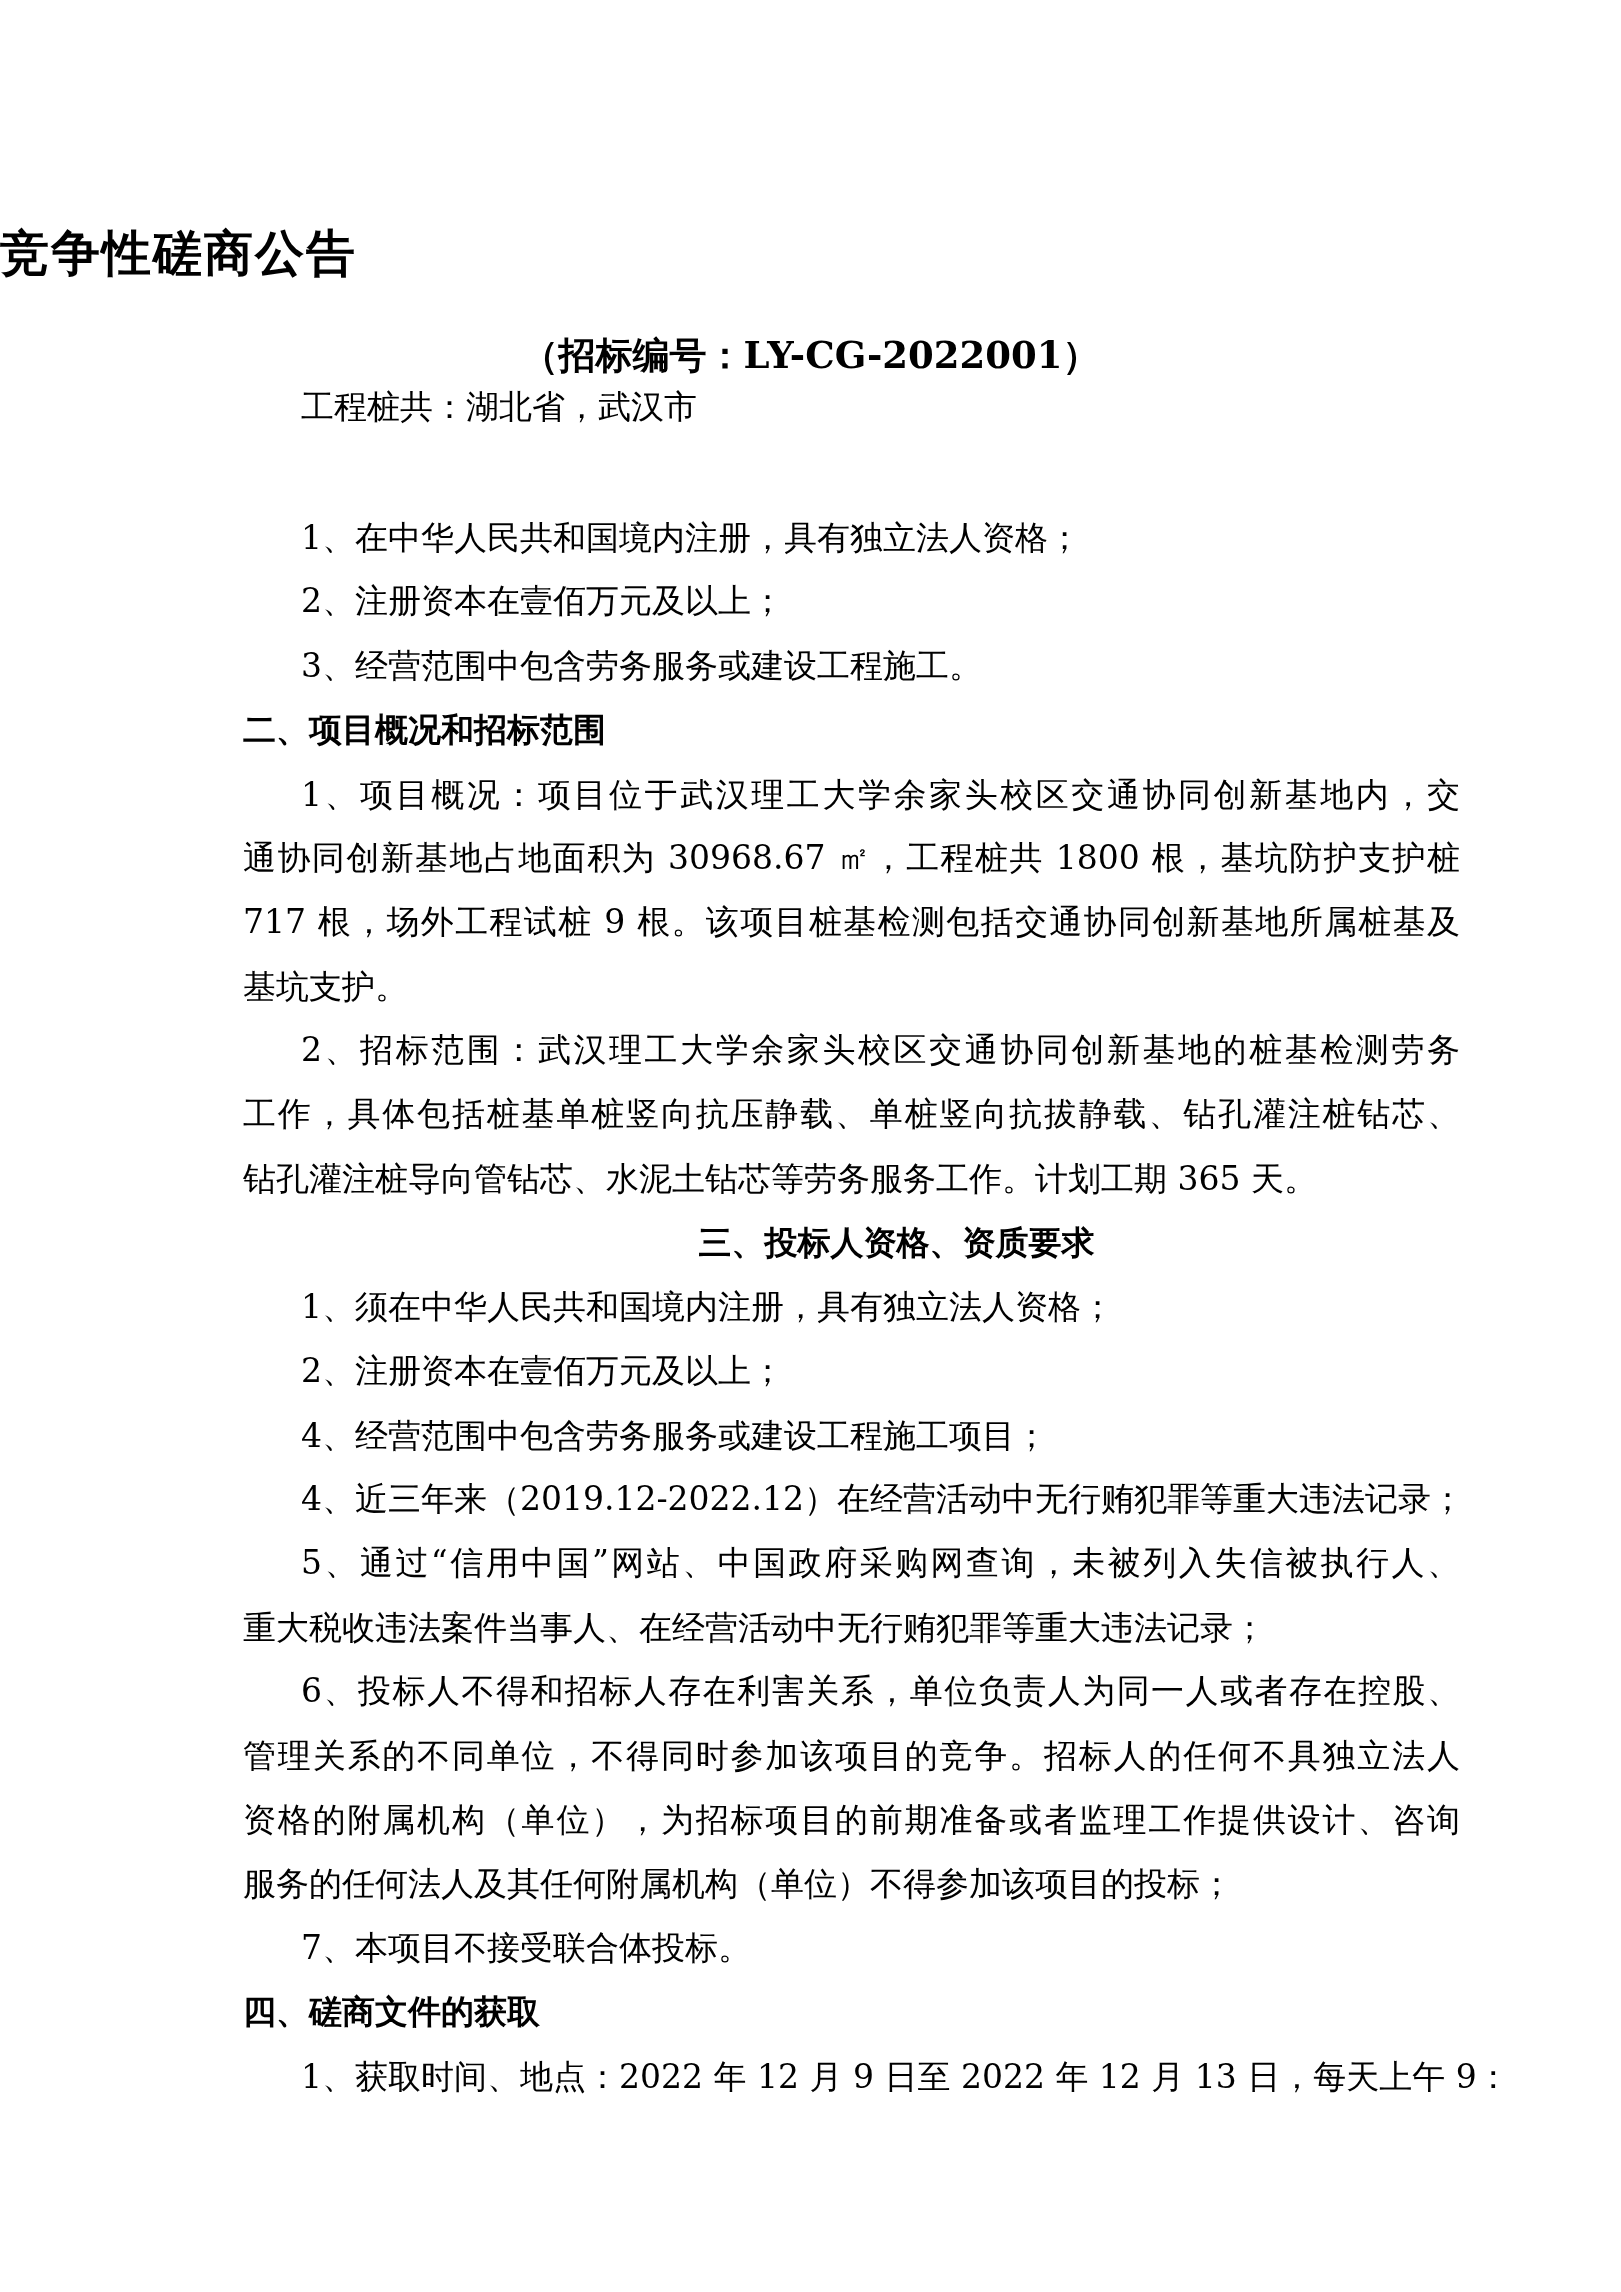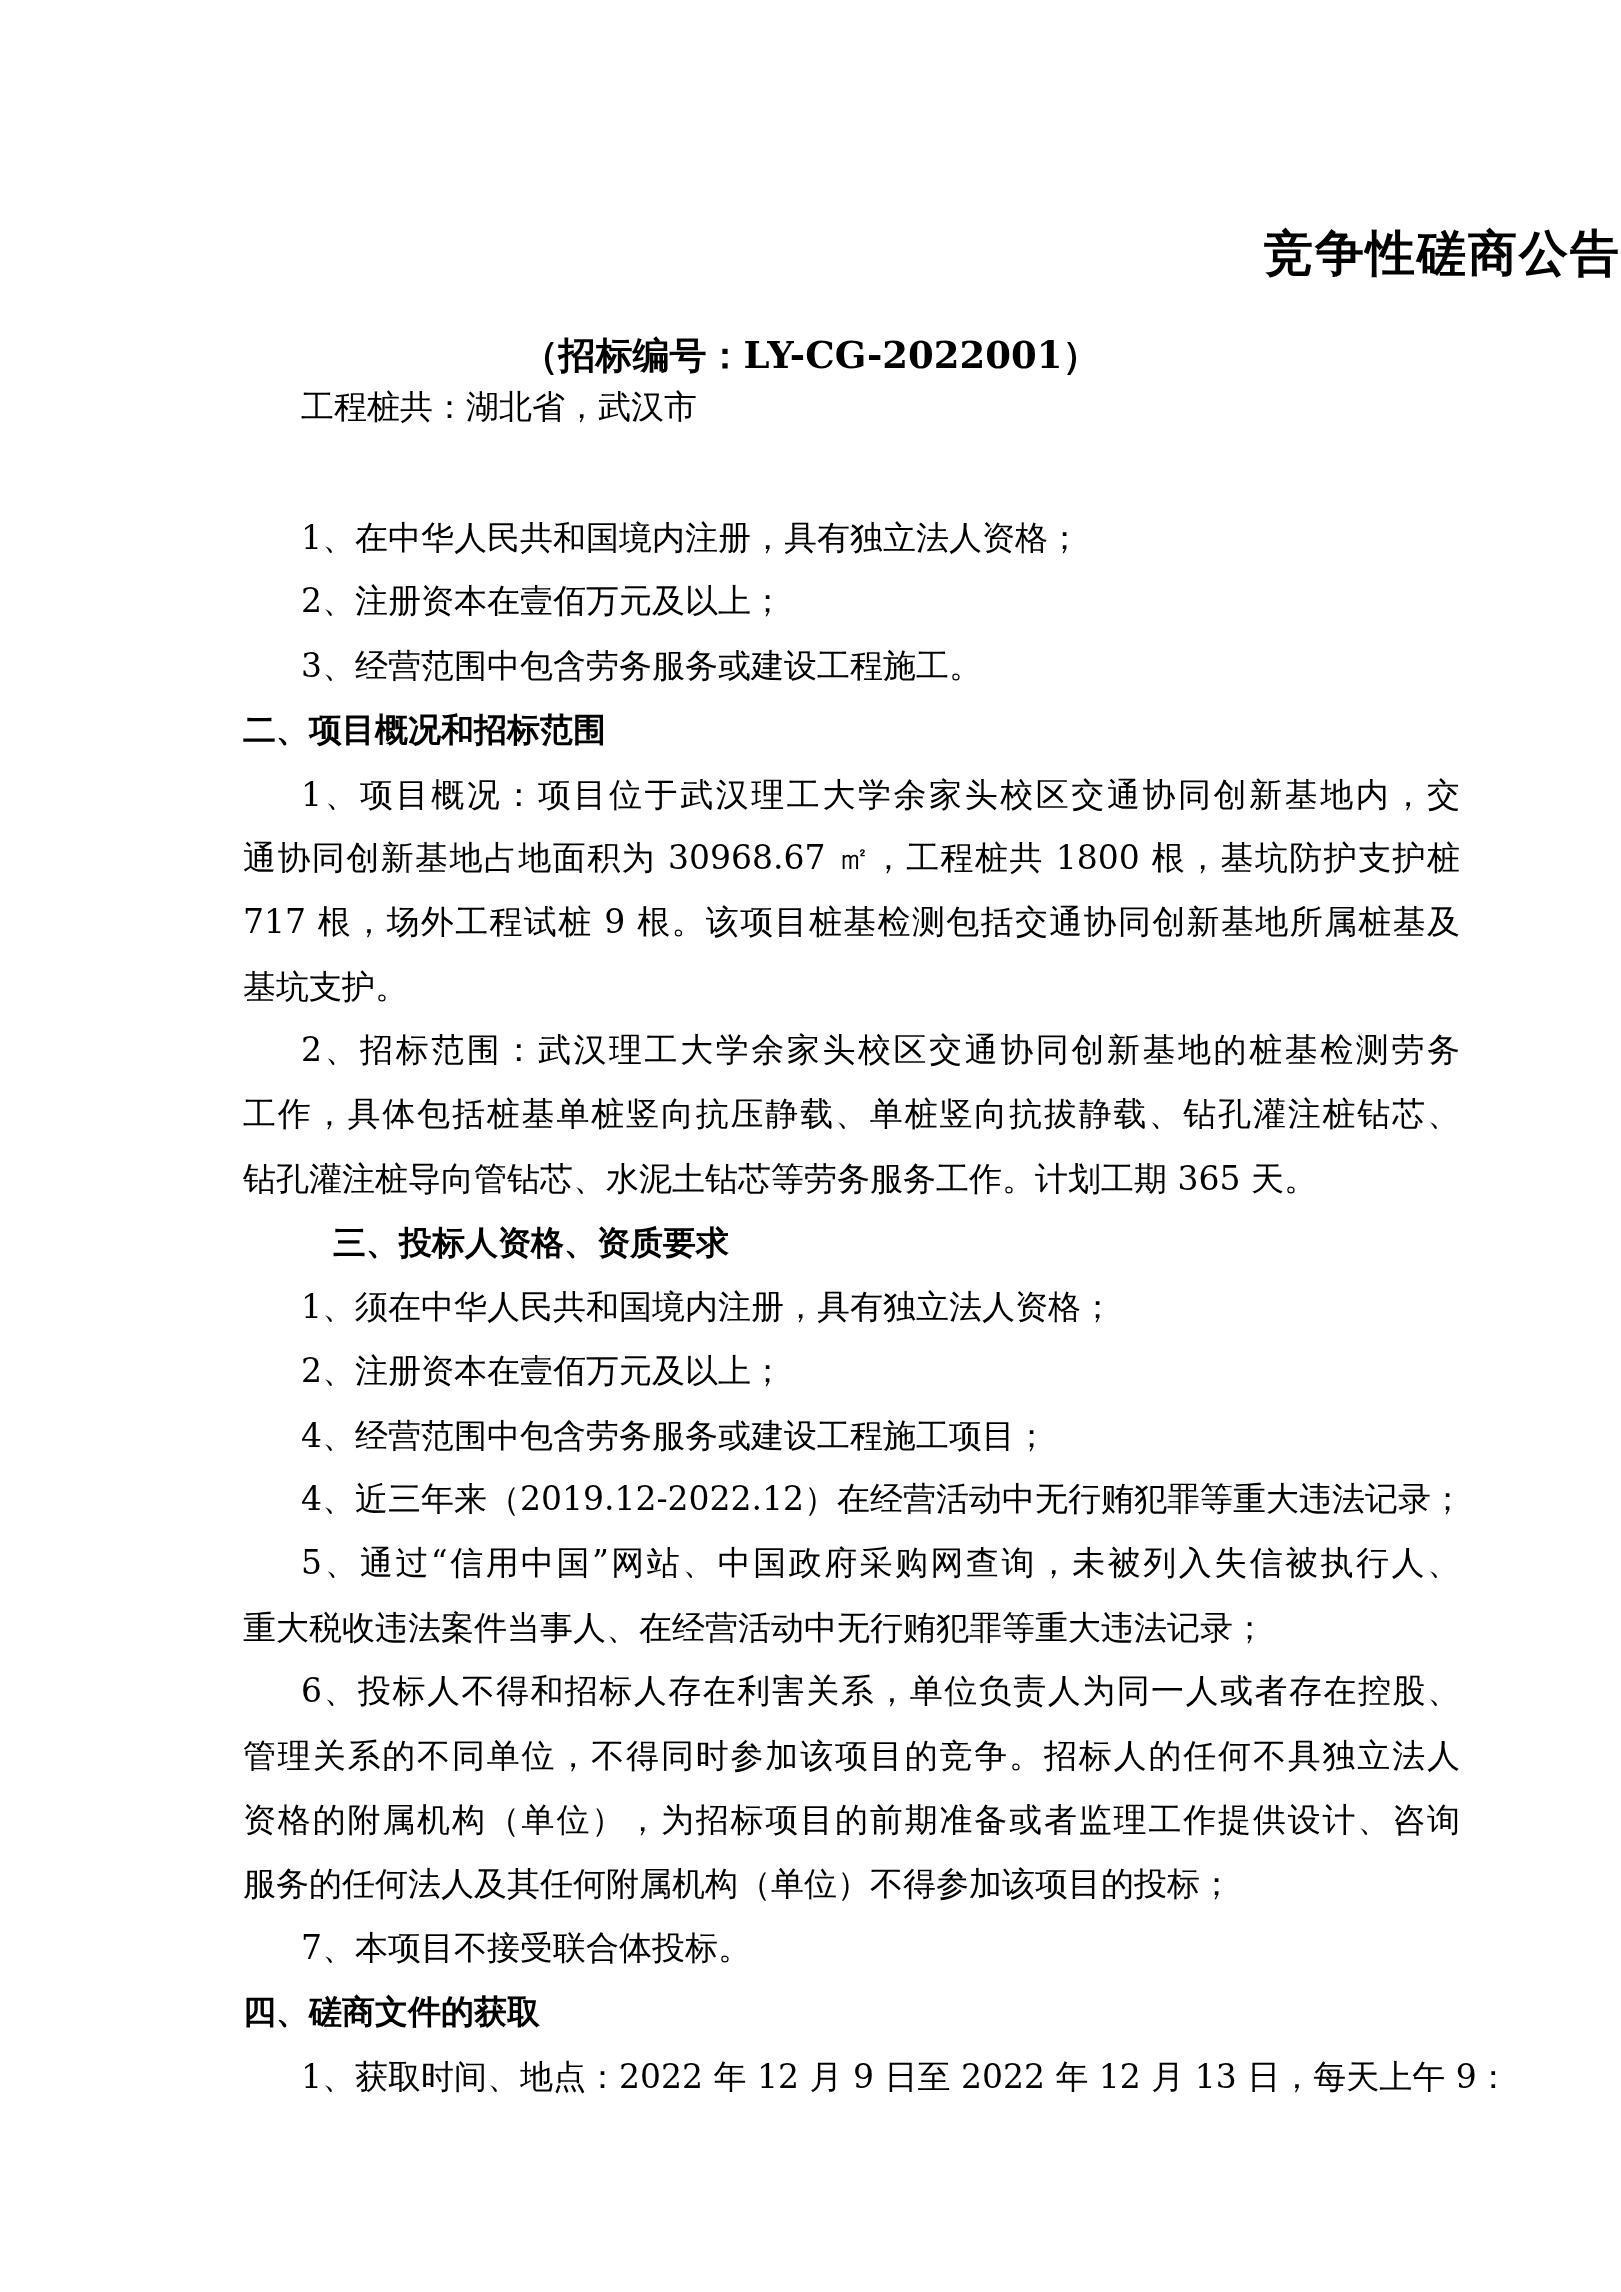--- a/index.html
+++ b/index.html
@@ -14,21 +14,21 @@
     background: #ffffff;
     color: #000000;
     font-family: "DejaVu Serif", "Liberation Serif", serif;
     overflow: hidden;
   }
   .title {
     position: absolute;
     top: 218px;
     left: 0;
     width: 1621px;
-    text-align: right;
+    text-align: left;
     font-size: 49px;
     line-height: 71px;
     font-weight: bold;
     letter-spacing: 2px;
   }
   .subtitle {
     position: absolute;
     top: 324px;
     left: 0;
     width: 1621px;
@@ -42,21 +42,21 @@
     left: 243px;
     width: 1217px;
     font-size: 33px;
     line-height: 65px;
     height: 65px;
     white-space: nowrap;
     overflow: visible;
   }
   .b   { font-weight: bold; }
   .ind2 { text-indent: 58px; }
-  .ind3 { text-indent: 90px; }
+  .ind3 { text-indent: 90px; text-align: center; }
   .just {
     white-space: normal;
     text-align: justify;
     text-align-last: justify;
   }
 </style>
 </head>
 <body>
 
 <div class="page">

